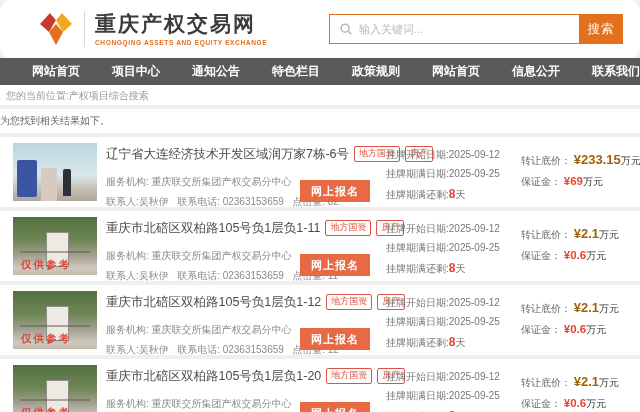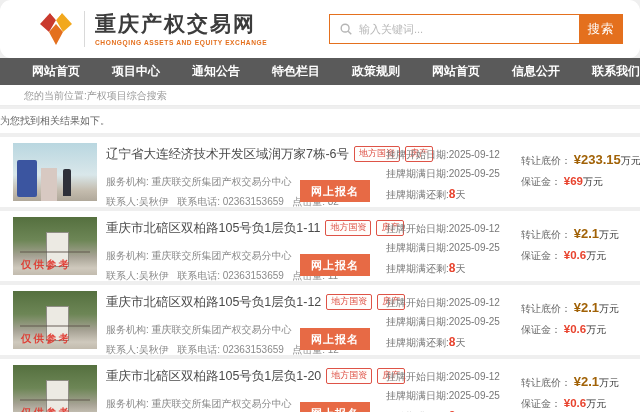--- a/index.html
+++ b/index.html
@@ -34,21 +34,21 @@
   }
   
   .nav { height:27px; background:#5a5a5a; display:flex; }
   .nav-item {
     flex:1; text-align:right; line-height:27px; color:#fff; font-size:12px;
     font-weight:bold; text-decoration:none; cursor:pointer;
   }
   
   .breadcrumb {
     height:21px; line-height:21px; background:#fff; font-size:10px; color:#999;
-    padding-left:24px; margin-bottom:3px; border-bottom:1px solid #ececec;
+    padding-left:6px; margin-bottom:3px; border-bottom:1px solid #ececec;
   }
   .results-note {
     height:24px; line-height:24px; background:#fff; font-size:10px; color:#666;
     padding-left:0; margin-bottom:4px;
   }
   
   .row { position:relative; height:70px; background:#fff; margin-bottom:4px; }
   .thumb {
     position:absolute; left:13px; top:6px; width:84px; height:58px; overflow:hidden;
     cursor:pointer; background:#ddd;

